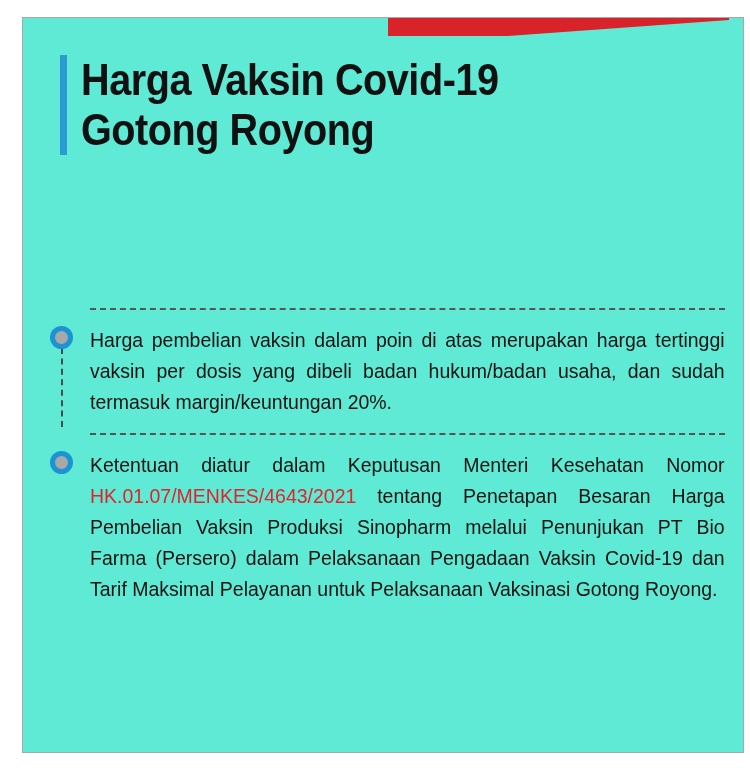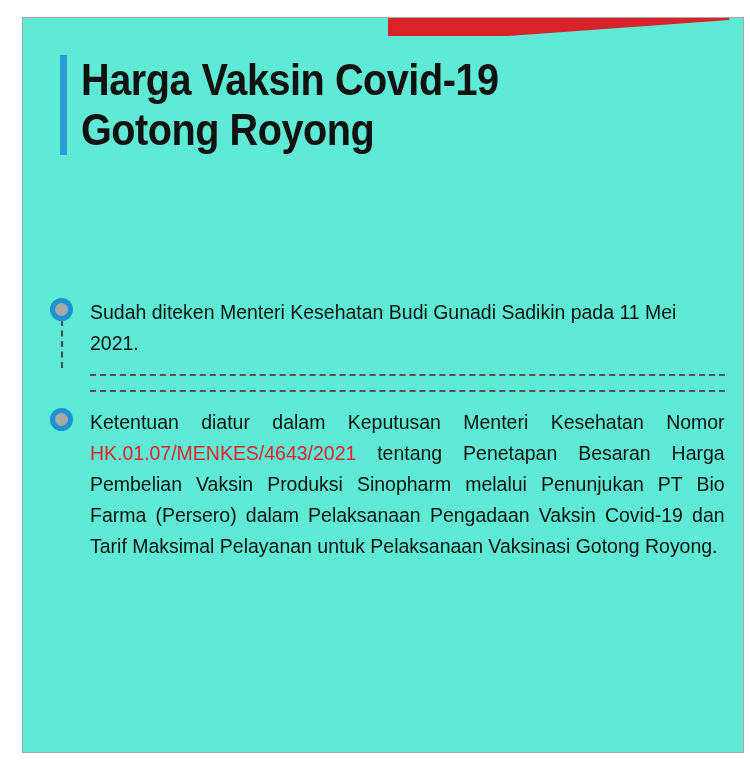--- a/index.html
+++ b/index.html
@@ -145,28 +145,28 @@
     <div class="title-accent-bar"></div>
     <div class="title-lines">
       <div class="title-line">Harga Vaksin Covid-19</div>
       <div class="title-line">Gotong Royong</div>
     </div>
   </div>
 
 
   <div class="bullet-list">
 
+
+    <div class="dashed-separator"></div>
+
     <div class="bullet-item">
       <span class="bullet-marker"></span>
       <span class="connector-line"></span>
-      <div class="bullet-text no-justify">Sudah diteken Menteri Kesehatan Budi Gunadi Sadikin pada 11 Mei 2021.</div>
+      <div class="bullet-text">Harga pembelian vaksin dalam poin di atas merupakan harga tertinggi vaksin per dosis yang dibeli badan hukum/badan usaha, dan sudah termasuk margin/keuntungan 20%.</div>
     </div>
-
-    <div class="dashed-separator"></div>
-
 
     <div class="dashed-separator"></div>
 
     <div class="bullet-item">
       <span class="bullet-marker"></span>
 
       <div class="bullet-text"><span>Ketentuan diatur dalam Keputusan Menteri Kesehatan Nomor </span><span class="reg-number">HK.01.07/MENKES/4643/2021</span><span> tentang Penetapan Besaran Harga Pembelian Vaksin Produksi Sinopharm melalui Penunjukan PT Bio Farma (Persero) dalam Pelaksanaan Pengadaan Vaksin Covid-19 dan Tarif Maksimal Pelayanan untuk Pelaksanaan Vaksinasi Gotong Royong.</span></div>
     </div>
 
   </div>

